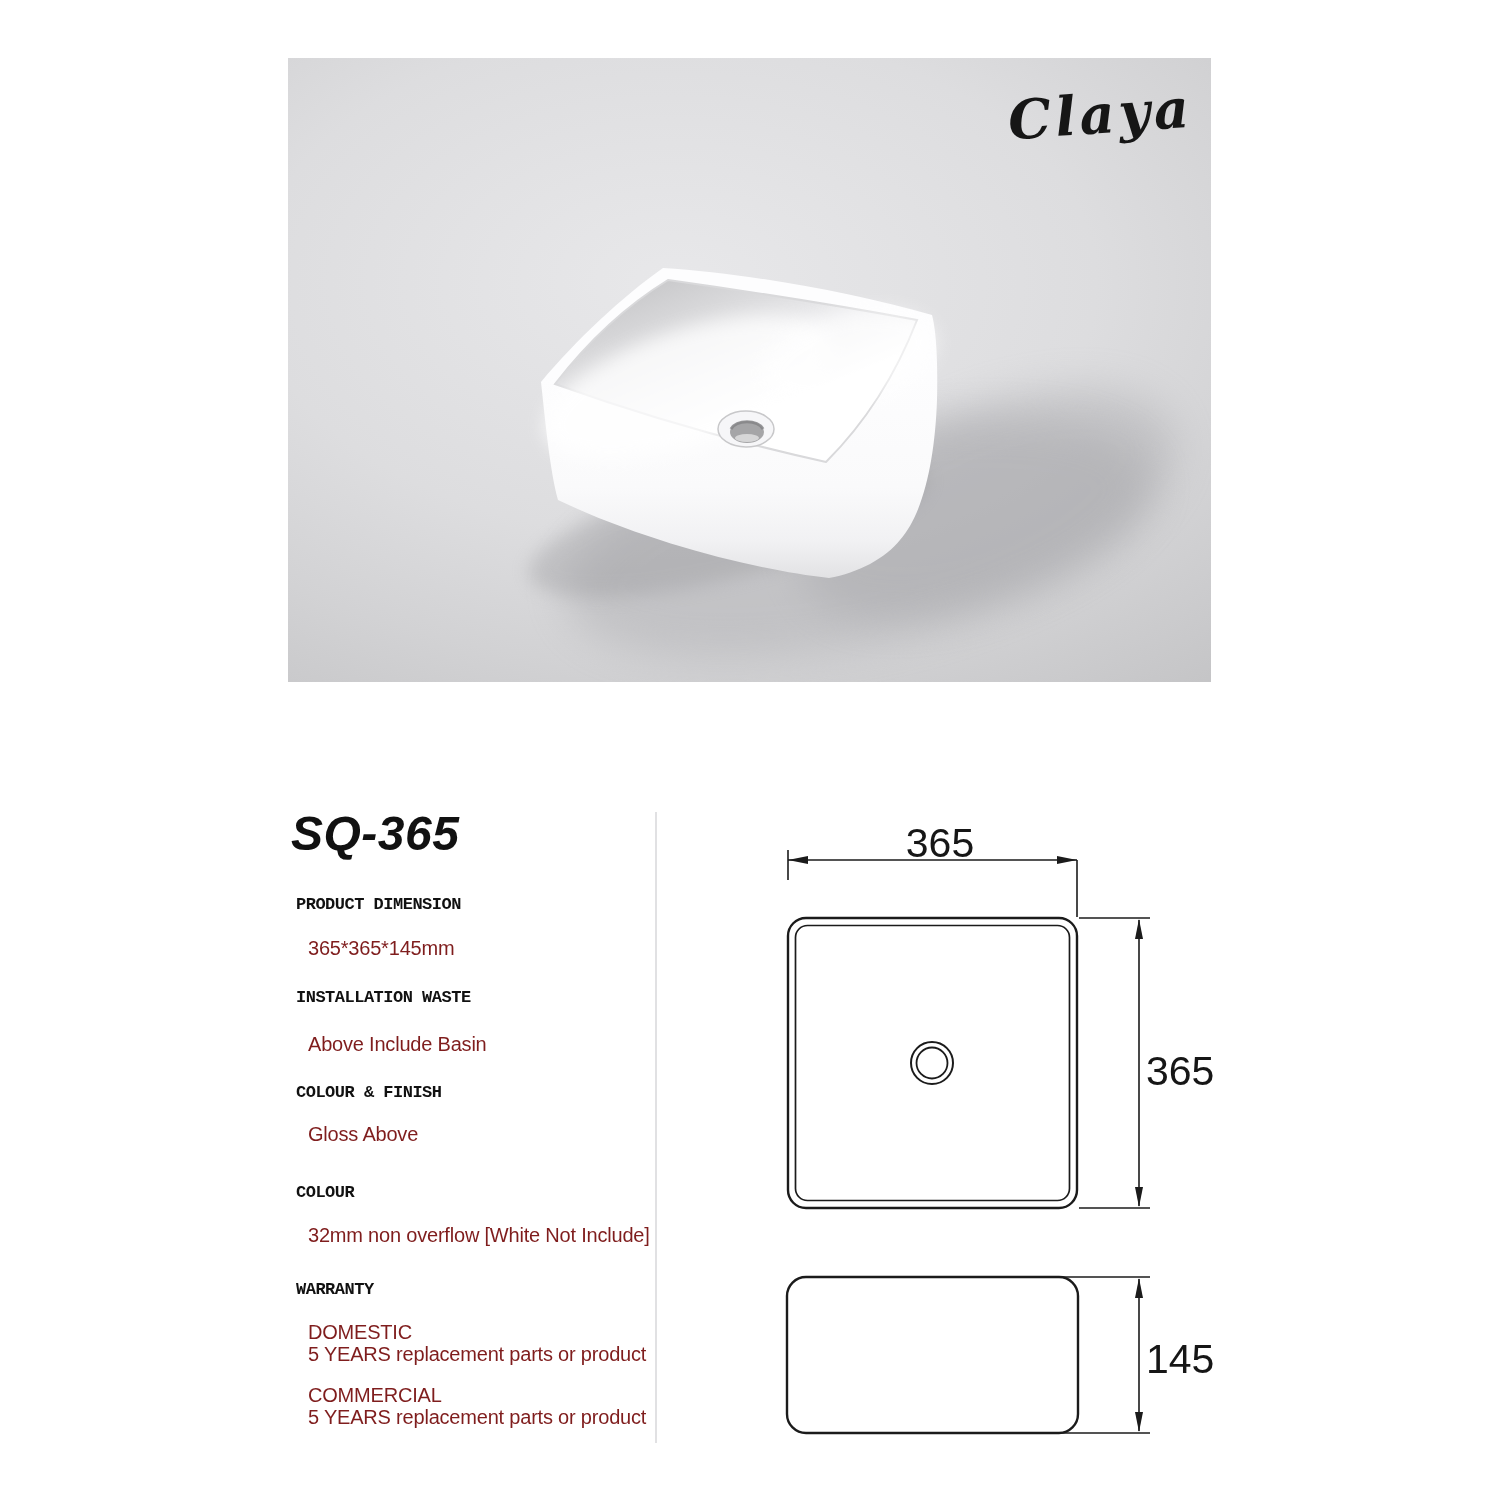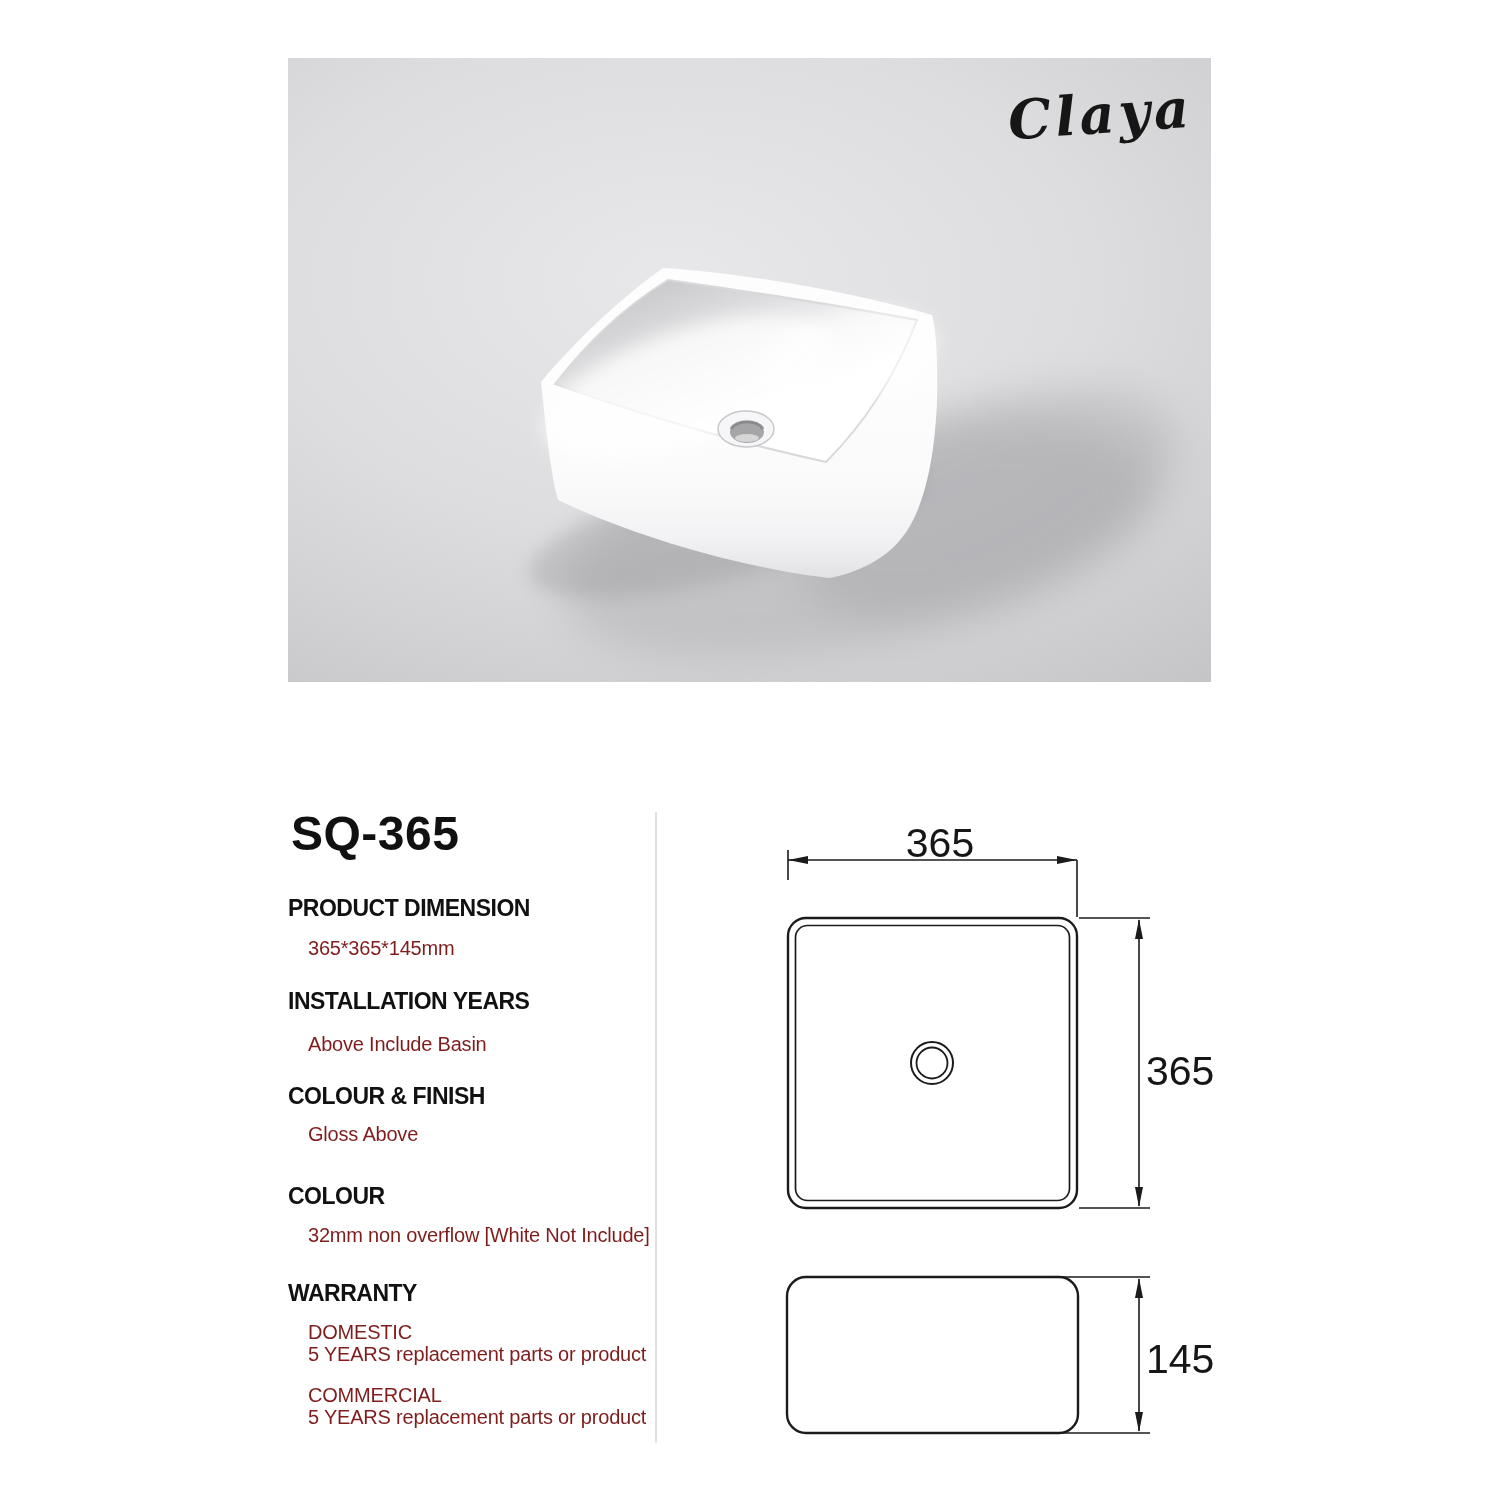--- a/index.html
+++ b/index.html
@@ -35,29 +35,31 @@
 
   
   .model {
     position: absolute;
     left: 291px; top: 810px;
     font-size: 48px;
     font-weight: 700;
     letter-spacing: 0.5px;
     line-height: 1;
     color: #111;
+    font-style: italic;
   }
   .spec-heading {
     position: absolute;
-    left: 288px;
-    font-size: 23px;
+    left: 296px;
+    font-size: 17px;
     font-weight: 700;
     letter-spacing: -0.5px;
     line-height: 1.1;
     color: #111;
+    font-family: Liberation Mono, monospace;
   }
   .spec-line {
     position: absolute;
     left: 308px;
     font-size: 20px;
     font-weight: 400;
     letter-spacing: -0.2px;
     line-height: 1.1;
     color: #7f1d1d;
   }
@@ -144,21 +146,21 @@
     </svg>
 
     <div class="logo">Claya</div>
   </div>
 
   <div class="model">SQ-365</div>
 
   <div class="spec-heading" style="top:896px">PRODUCT DIMENSION</div>
   <div class="spec-line" style="top:937px">365*365*145mm</div>
 
-  <div class="spec-heading" style="top:989px">INSTALLATION YEARS</div>
+  <div class="spec-heading" style="top:989px">INSTALLATION WASTE</div>
   <div class="spec-line" style="top:1033px">Above Include Basin</div>
 
   <div class="spec-heading" style="top:1084px">COLOUR &amp; FINISH</div>
   <div class="spec-line" style="top:1123px">Gloss Above</div>
 
   <div class="spec-heading" style="top:1184px">COLOUR</div>
   <div class="spec-line" style="top:1224px">32mm non overflow [White Not Include]</div>
 
   <div class="spec-heading" style="top:1281px">WARRANTY</div>
   <div class="spec-line" style="top:1321px">DOMESTIC</div>

